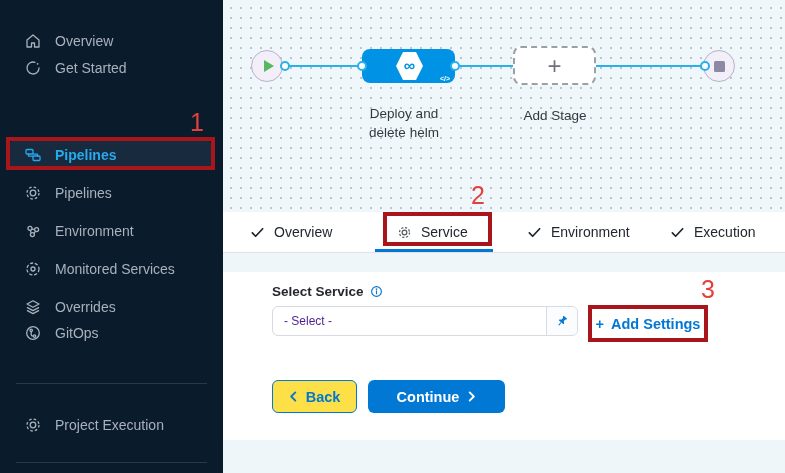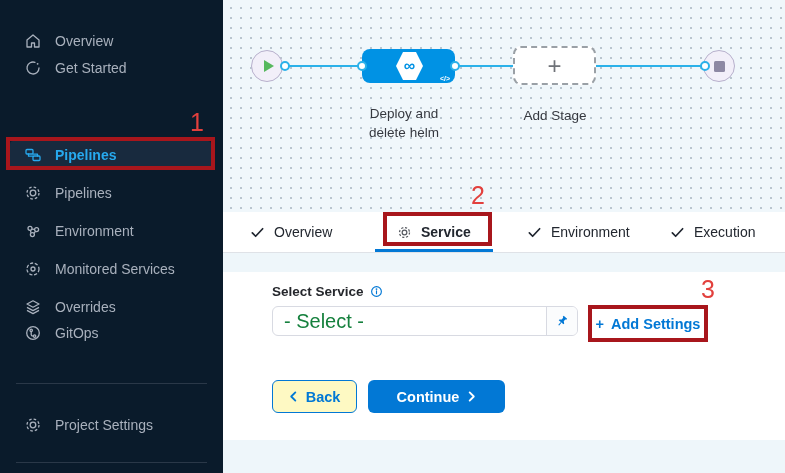--- a/index.html
+++ b/index.html
@@ -42,37 +42,37 @@
     display:flex;align-items:center;justify-content:center;color:#6f7278;
     font-size:24px;font-weight:300;line-height:1;}
   .node-label{position:absolute;text-align:center;font-size:13.5px;color:#35383f;line-height:19px;}
   .annot-num{position:absolute;color:#e2403d;font-size:25px;font-weight:500;line-height:1;}
   .annot-box{position:absolute;border:4px solid #a8161c;box-sizing:border-box;pointer-events:none;}
   
   .tabbar{position:absolute;left:0;top:212px;width:562px;height:41px;background:#ffffff;
     border-bottom:1px solid #dfe2e7;box-sizing:border-box;}
   .tab{position:absolute;top:0;height:40px;display:flex;align-items:center;gap:9px;
     font-size:14px;color:#22272f;cursor:pointer;}
-  .tab.active{font-weight:700;}
+  .tab.active{font-weight:400;}
   .tab-underline{position:absolute;left:152px;bottom:0;width:118px;height:3px;background:#0278d5;}
   
   .form-card{position:absolute;left:0;top:272px;width:562px;height:168px;background:#ffffff;}
   .field-label{position:absolute;left:49px;top:284px;font-size:13.5px;font-weight:700;color:#25272c;
     display:flex;align-items:center;gap:6px;}
   .select-group{position:absolute;left:49px;top:306px;width:306px;height:30px;background:#ffffff;
     border:1px solid #d8dae2;border-radius:6px;box-sizing:border-box;display:flex;overflow:hidden;}
-  .select-value{flex:1;display:flex;align-items:center;padding-left:11px;font-size:20px;color:#15803d;cursor:pointer;}
+  .select-value{flex:1;display:flex;align-items:center;padding-left:11px;font-size:12px;color:#4c1d95;cursor:pointer;}
   .pin-btn{width:30px;border-left:1px solid #d8dae2;background:#fbfcfd;display:flex;
     align-items:center;justify-content:center;cursor:pointer;}
   .add-service{position:absolute;left:0;top:0;width:100%;height:100%;display:flex;align-items:center;
     justify-content:center;gap:7px;color:#0278d5;font-size:14.5px;font-weight:700;cursor:pointer;}
   .btn{position:absolute;top:380px;height:33px;border-radius:6px;box-sizing:border-box;
     display:flex;align-items:center;justify-content:center;gap:8px;
     font-size:14.5px;font-weight:700;cursor:pointer;}
-  .btn-back{left:49px;width:85px;background:#fef9c3;border:1.5px solid #0278d5;color:#0278d5;}
+  .btn-back{left:49px;width:85px;background:#fde047;border:1.5px solid #0278d5;color:#0278d5;}
   .btn-continue{left:145px;width:137px;background:#0278d5;border:none;color:#ffffff;}
   svg{display:block;}
 </style>
 </head>
 <body>
 
 <div class="sidebar">
 
   <div class="nav-item" style="top:26px">
     <span class="nav-icon">
@@ -165,21 +165,21 @@
 
   <div class="nav-divider" style="top:383px"></div>
 
   <div class="nav-item" style="top:410px">
     <span class="nav-icon">
       <svg width="18" height="18" viewBox="0 0 18 18" fill="none" stroke="currentColor" stroke-width="1.3">
           <circle cx="9" cy="9" r="2.8"></circle>
           <circle cx="9" cy="9" r="6" stroke-dasharray="2.6 2.1"></circle>
         </svg>
     </span>
-    <span class="nav-label">Project Settings</span>
+    <span class="nav-label">Project Execution</span>
   </div>
 
   <div class="nav-divider" style="top:462px"></div>
 </div>
 
 <div class="main">
 
   <div class="canvas">
 
     <div class="connector" style="left:62px;width:77px"></div>

